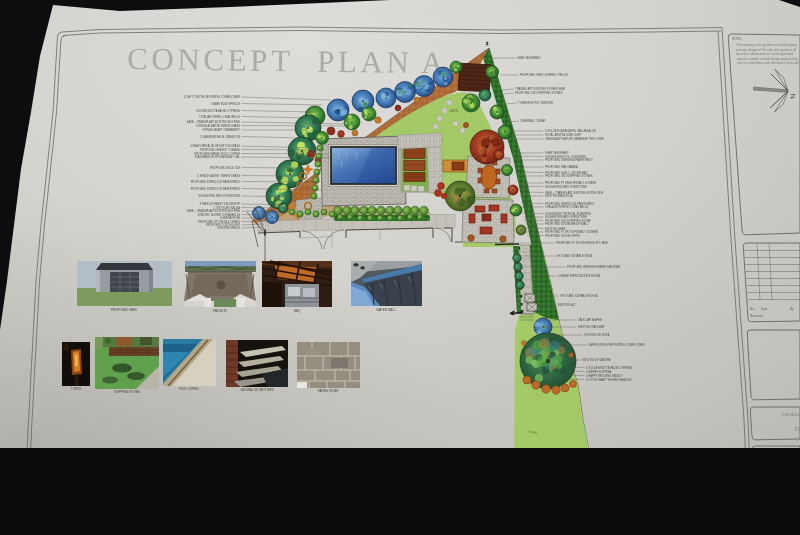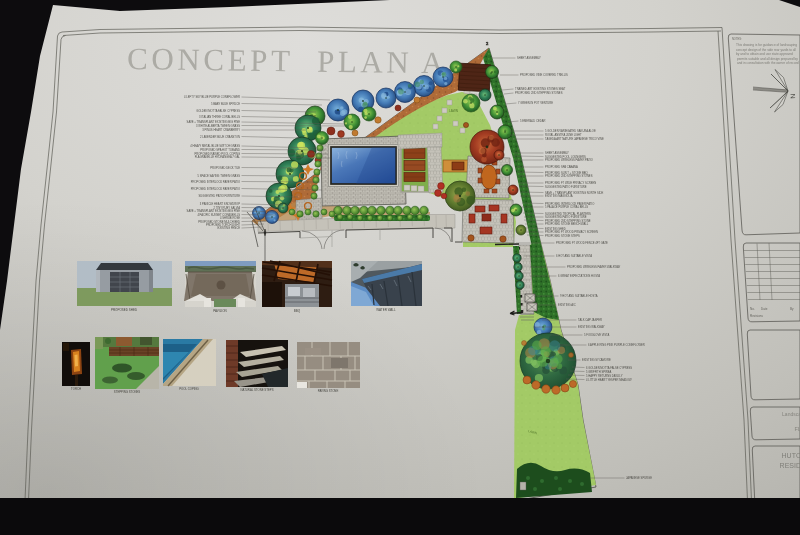--- a/index.html
+++ b/index.html
@@ -1,14 +1,14 @@
 <!DOCTYPE html>
 <html><head><meta charset="utf-8"><title>plan</title><style>
 html,body{margin:0;padding:0;background:#0b0a0c;}
-#c{position:relative;width:800px;height:498px;overflow:hidden;background:#fde047;}
+#c{position:relative;width:800px;height:448px;overflow:hidden;background:#fde047;}
 svg{display:block;filter:blur(0.45px);}
 text{font-family:"Liberation Sans",sans-serif;}
 .ser text, text.ser{font-family:"Liberation Serif",serif;}
 </style></head><body>
 <div id="c">
 <svg width="800" height="535" viewBox="0 0 800 535">
 <defs>
 <radialGradient id="paper" cx="0.38" cy="0.08" r="1.25">
  <stop offset="0" stop-color="#deddda"></stop>
           <stop offset="0.35" stop-color="#d3d2cd"></stop>

